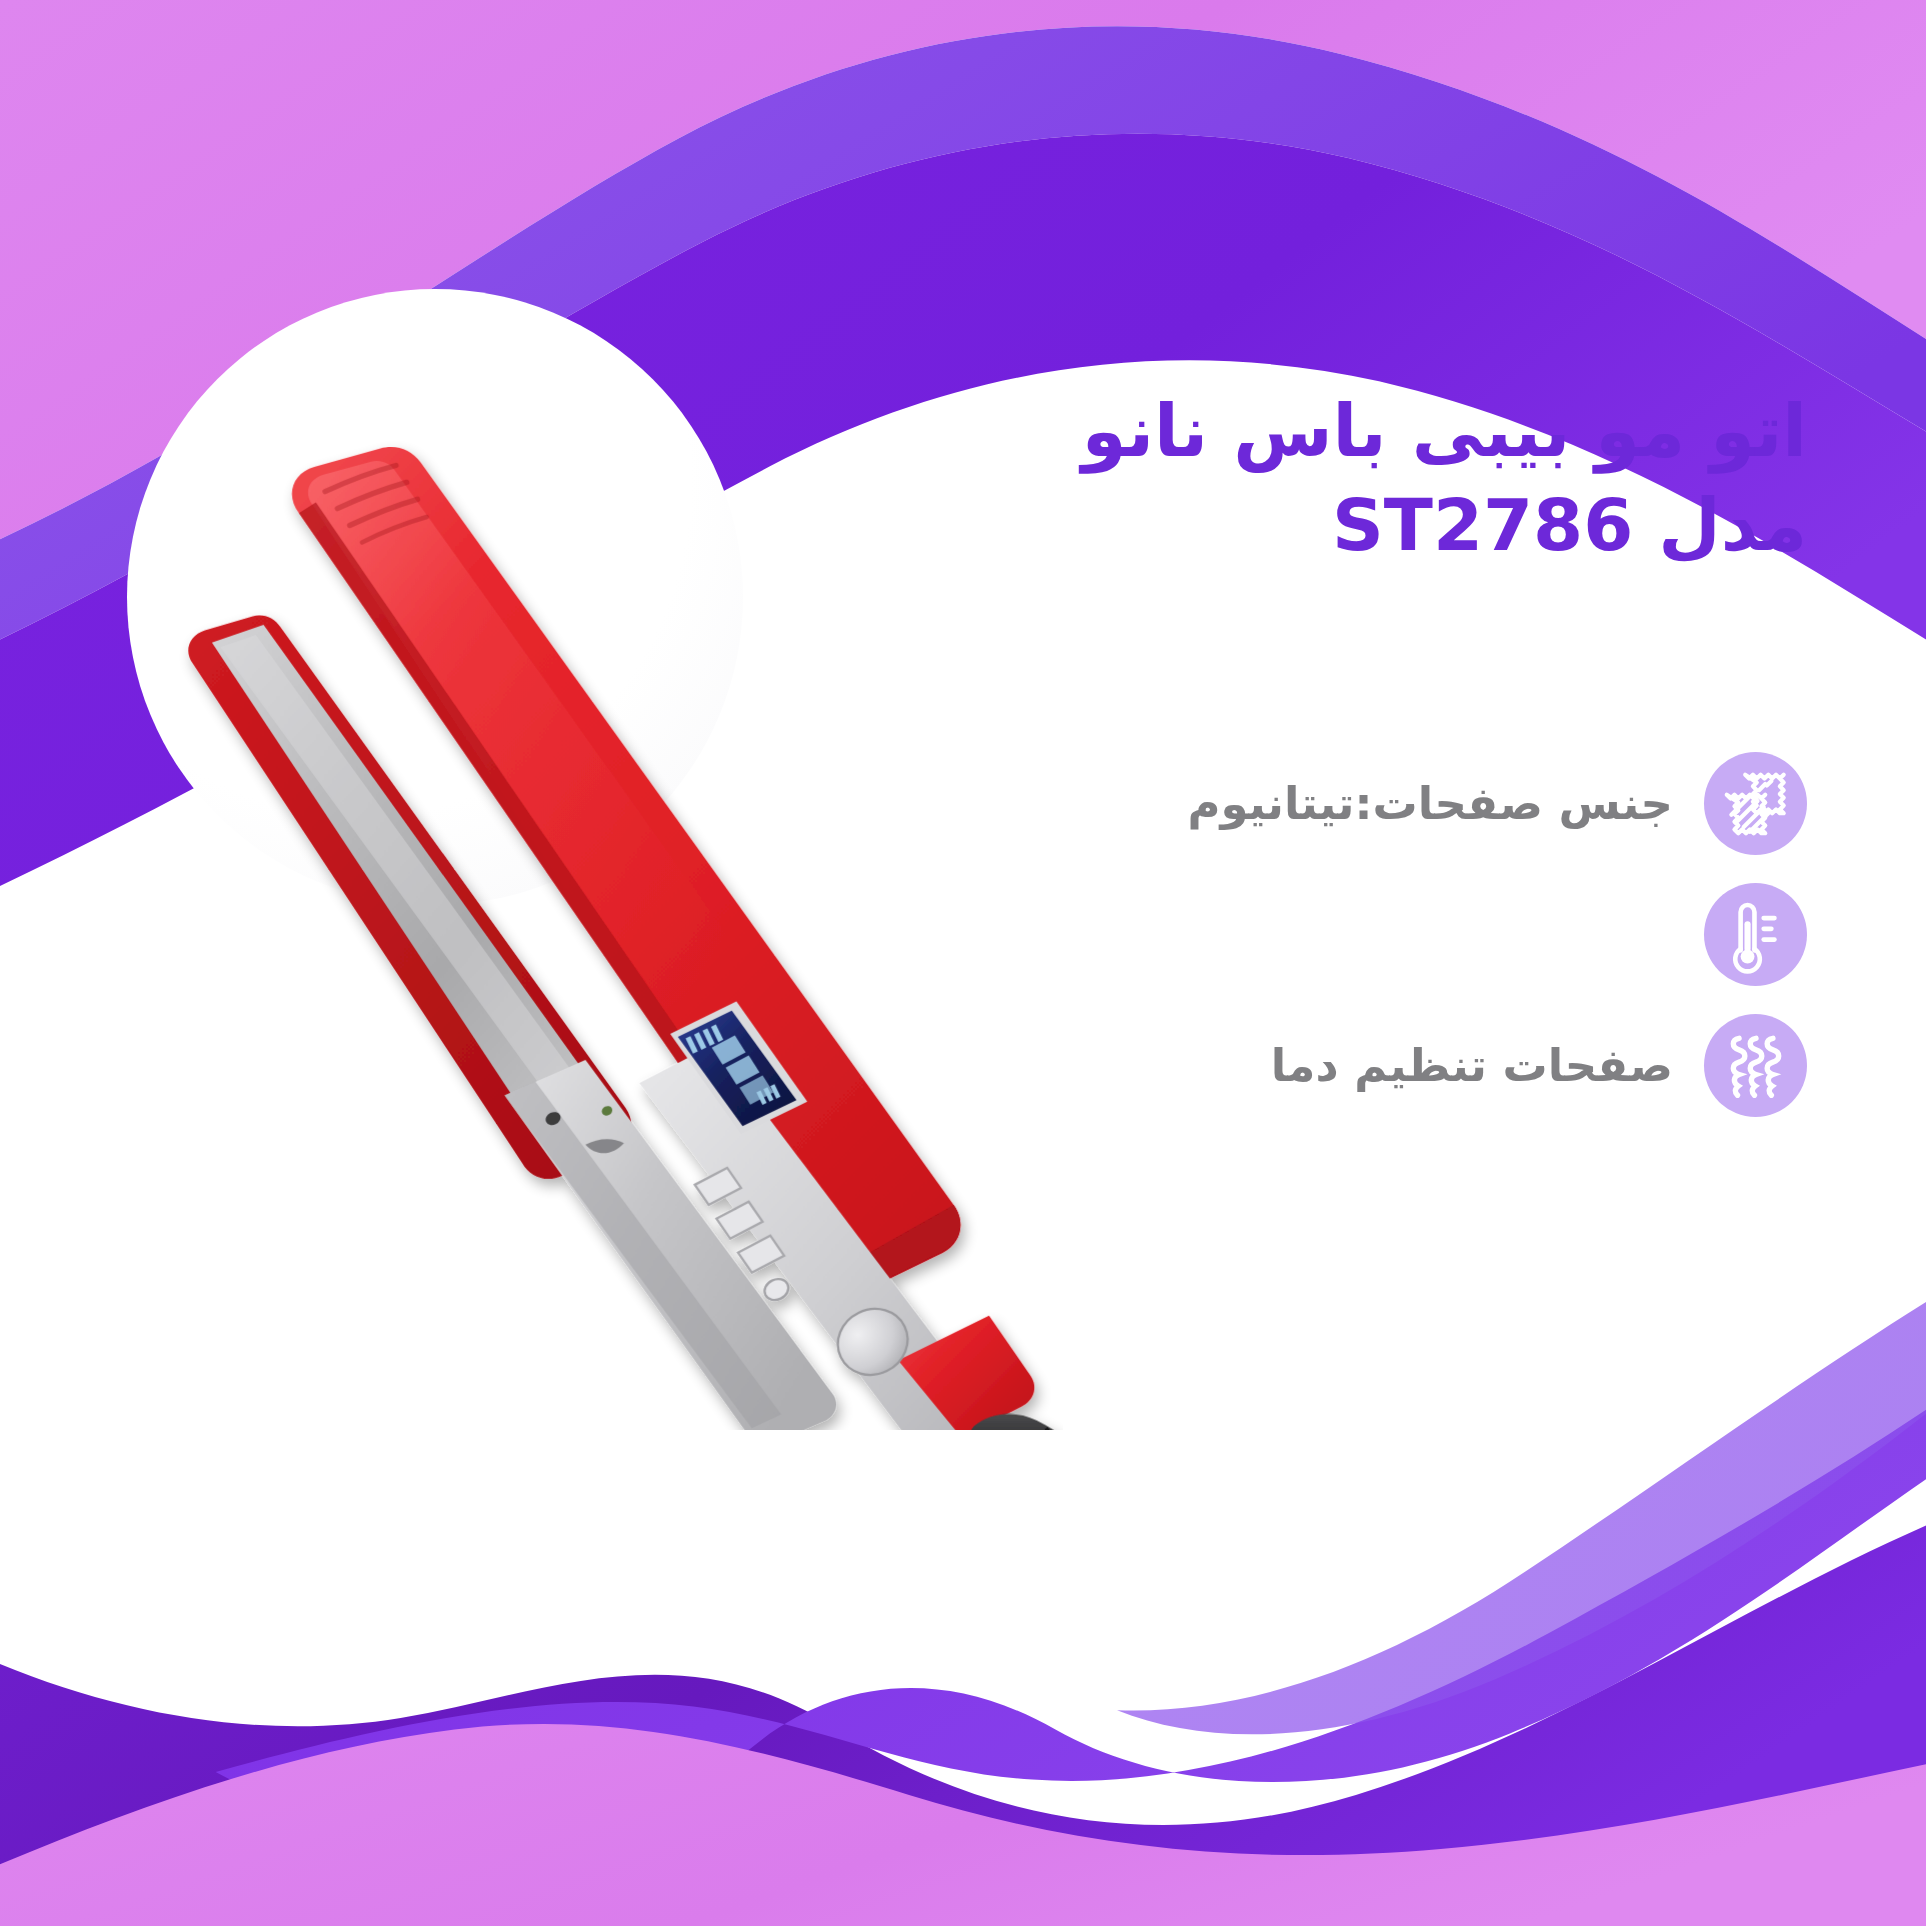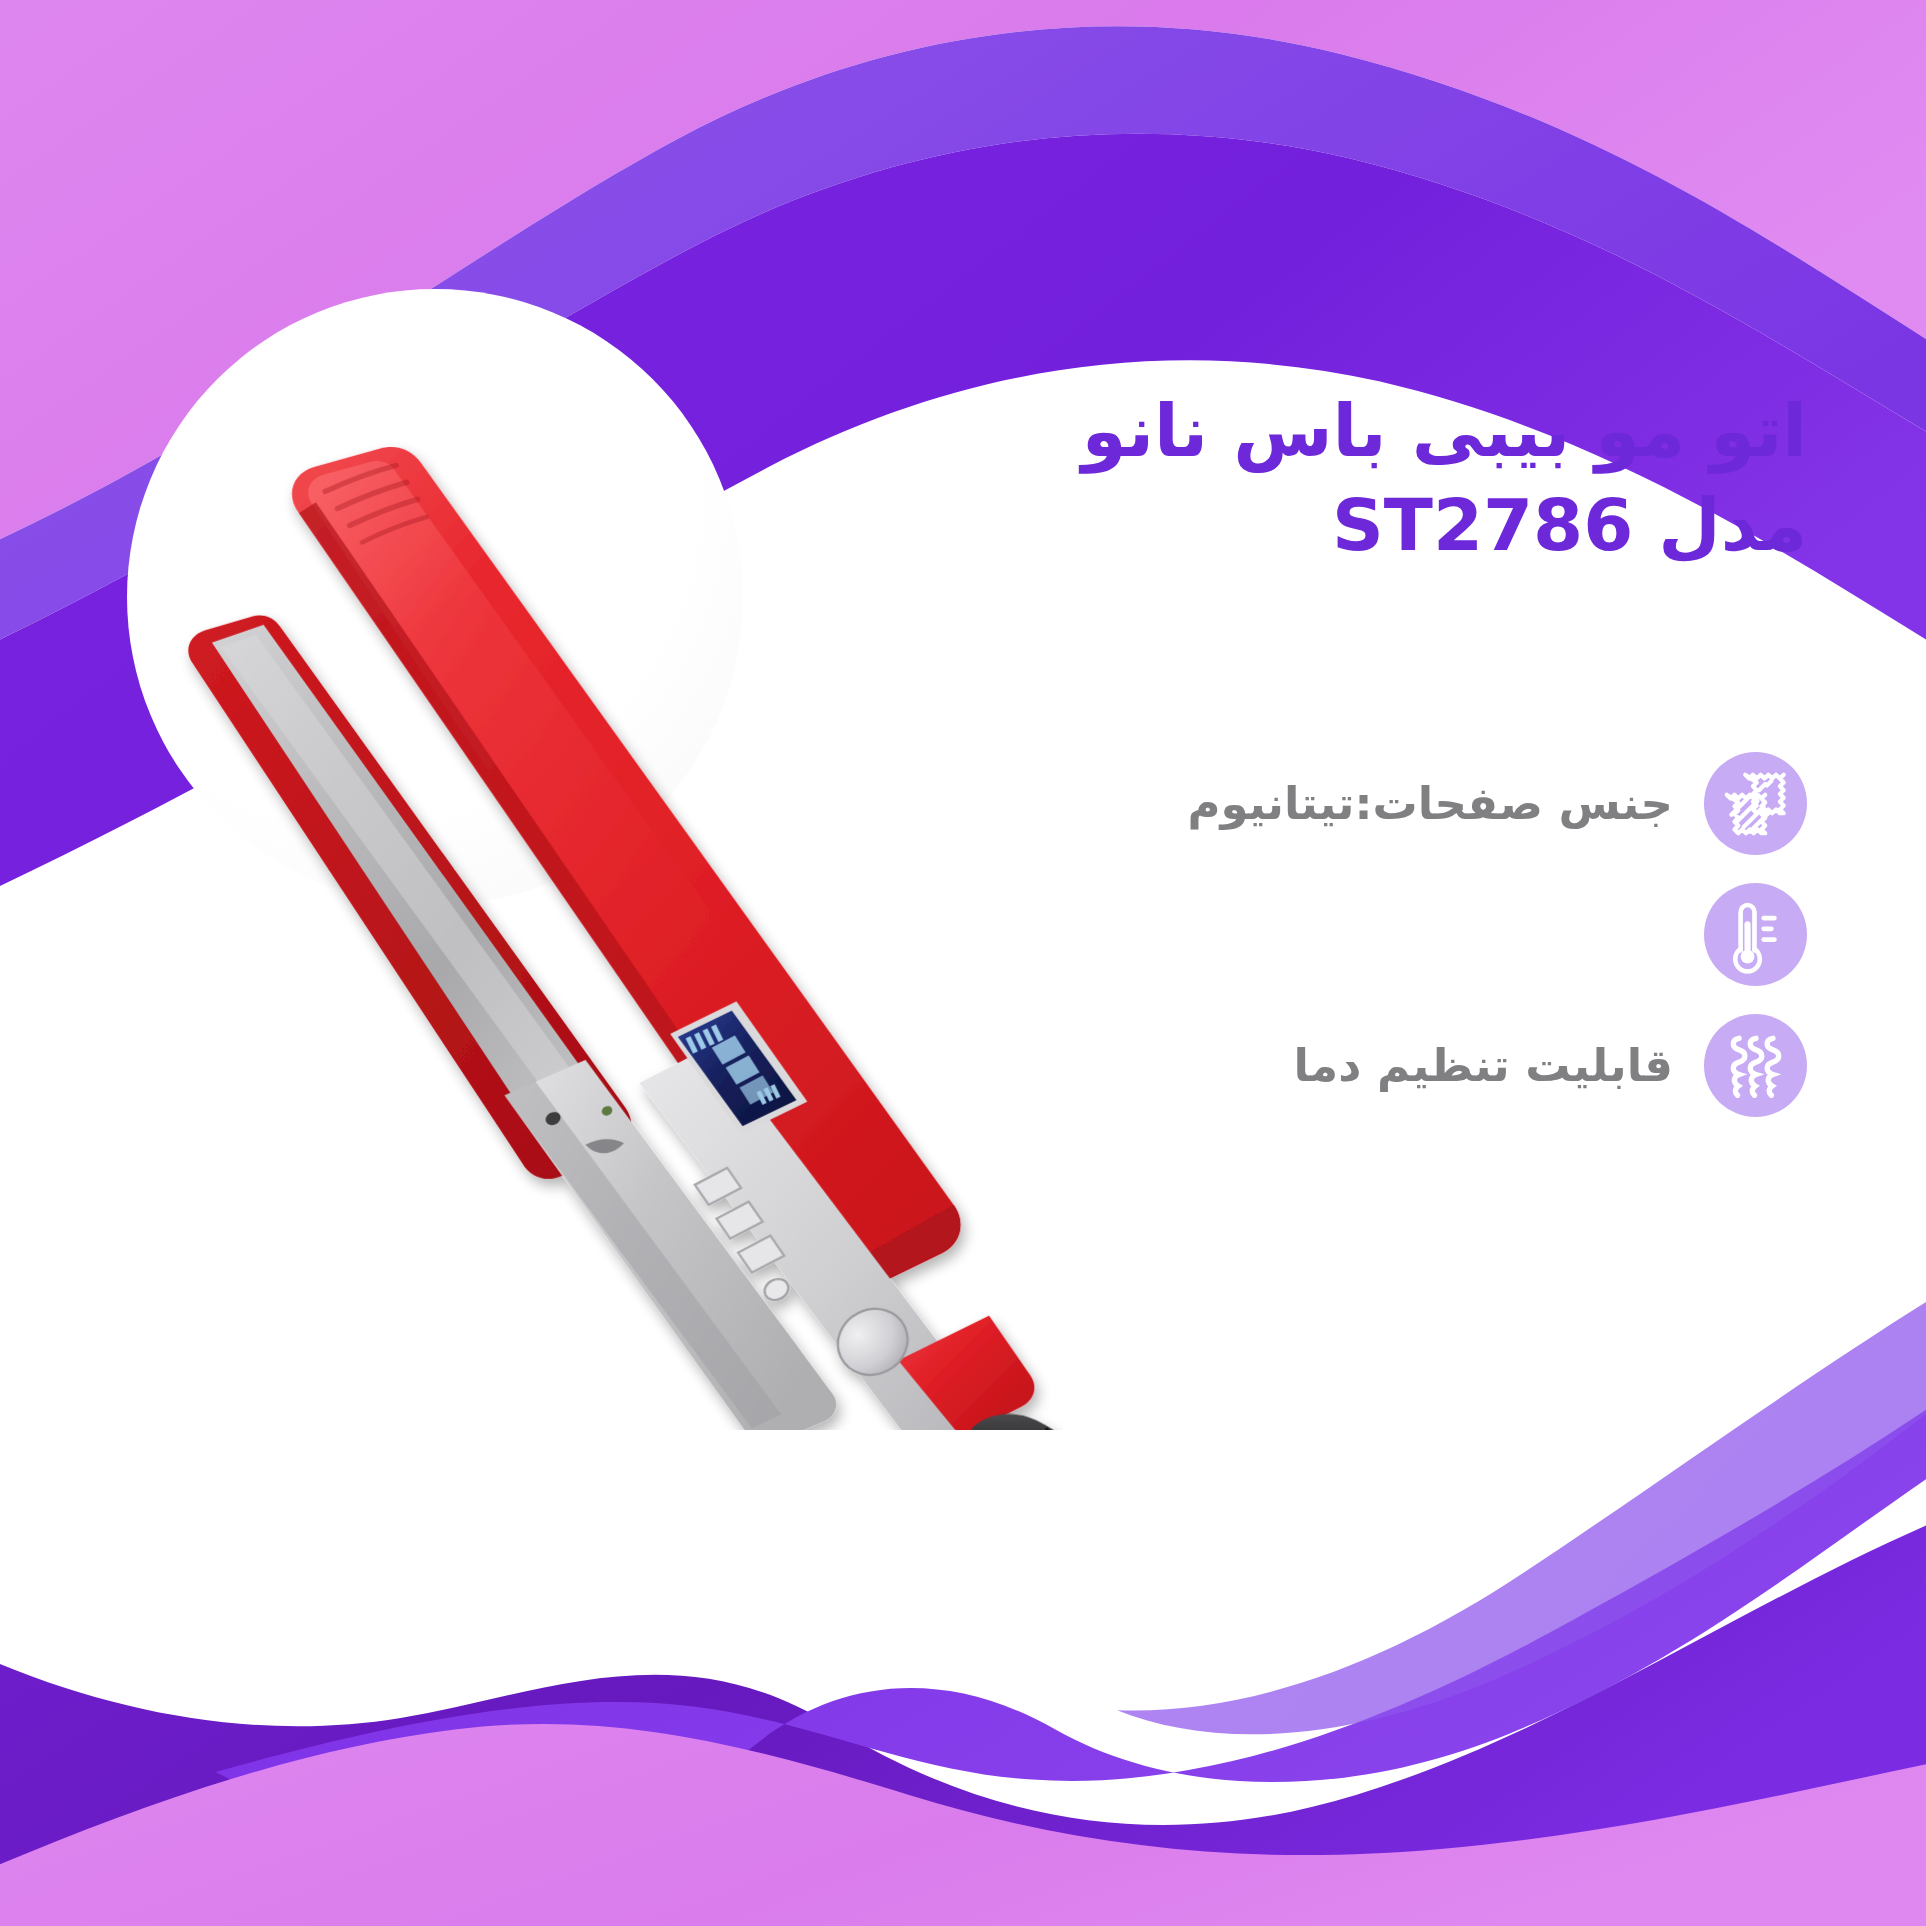--- a/index.html
+++ b/index.html
@@ -462,20 +462,20 @@
       <div class="feature-row">
         <span class="feature-icon">
           <svg width="80" height="80" viewBox="0 0 104 104" xmlns="http://www.w3.org/2000/svg">
             <g fill="none" stroke="#ffffff" stroke-linecap="round">
               <path d="M30,16 C20,18 20,28 30,31 C40,34 40,44 30,47 C20,50 20,60 30,63 C22,66 22,74 29,78 C24,82 24,86 28,90" stroke-width="7"></path>
               <path d="M52,16 C42,18 42,28 52,31 C62,34 62,44 52,47 C42,50 42,60 52,63 C44,66 44,74 51,78 C46,82 46,86 50,90" stroke-width="7"></path>
               <path d="M74,16 C64,18 64,28 74,31 C84,34 84,44 74,47 C64,50 64,60 74,63 C66,66 66,74 73,78 C68,82 68,86 72,90" stroke-width="7"></path>
             </g>
           </svg>
         </span>
-        <span class="feature-label">قابلیت تنظیم دما</span>
+        <span class="feature-label">صفحات تنظیم دما</span>
       </div>
 
     </div>
   </div>
 
 </div>
 
 
 </body></html>

